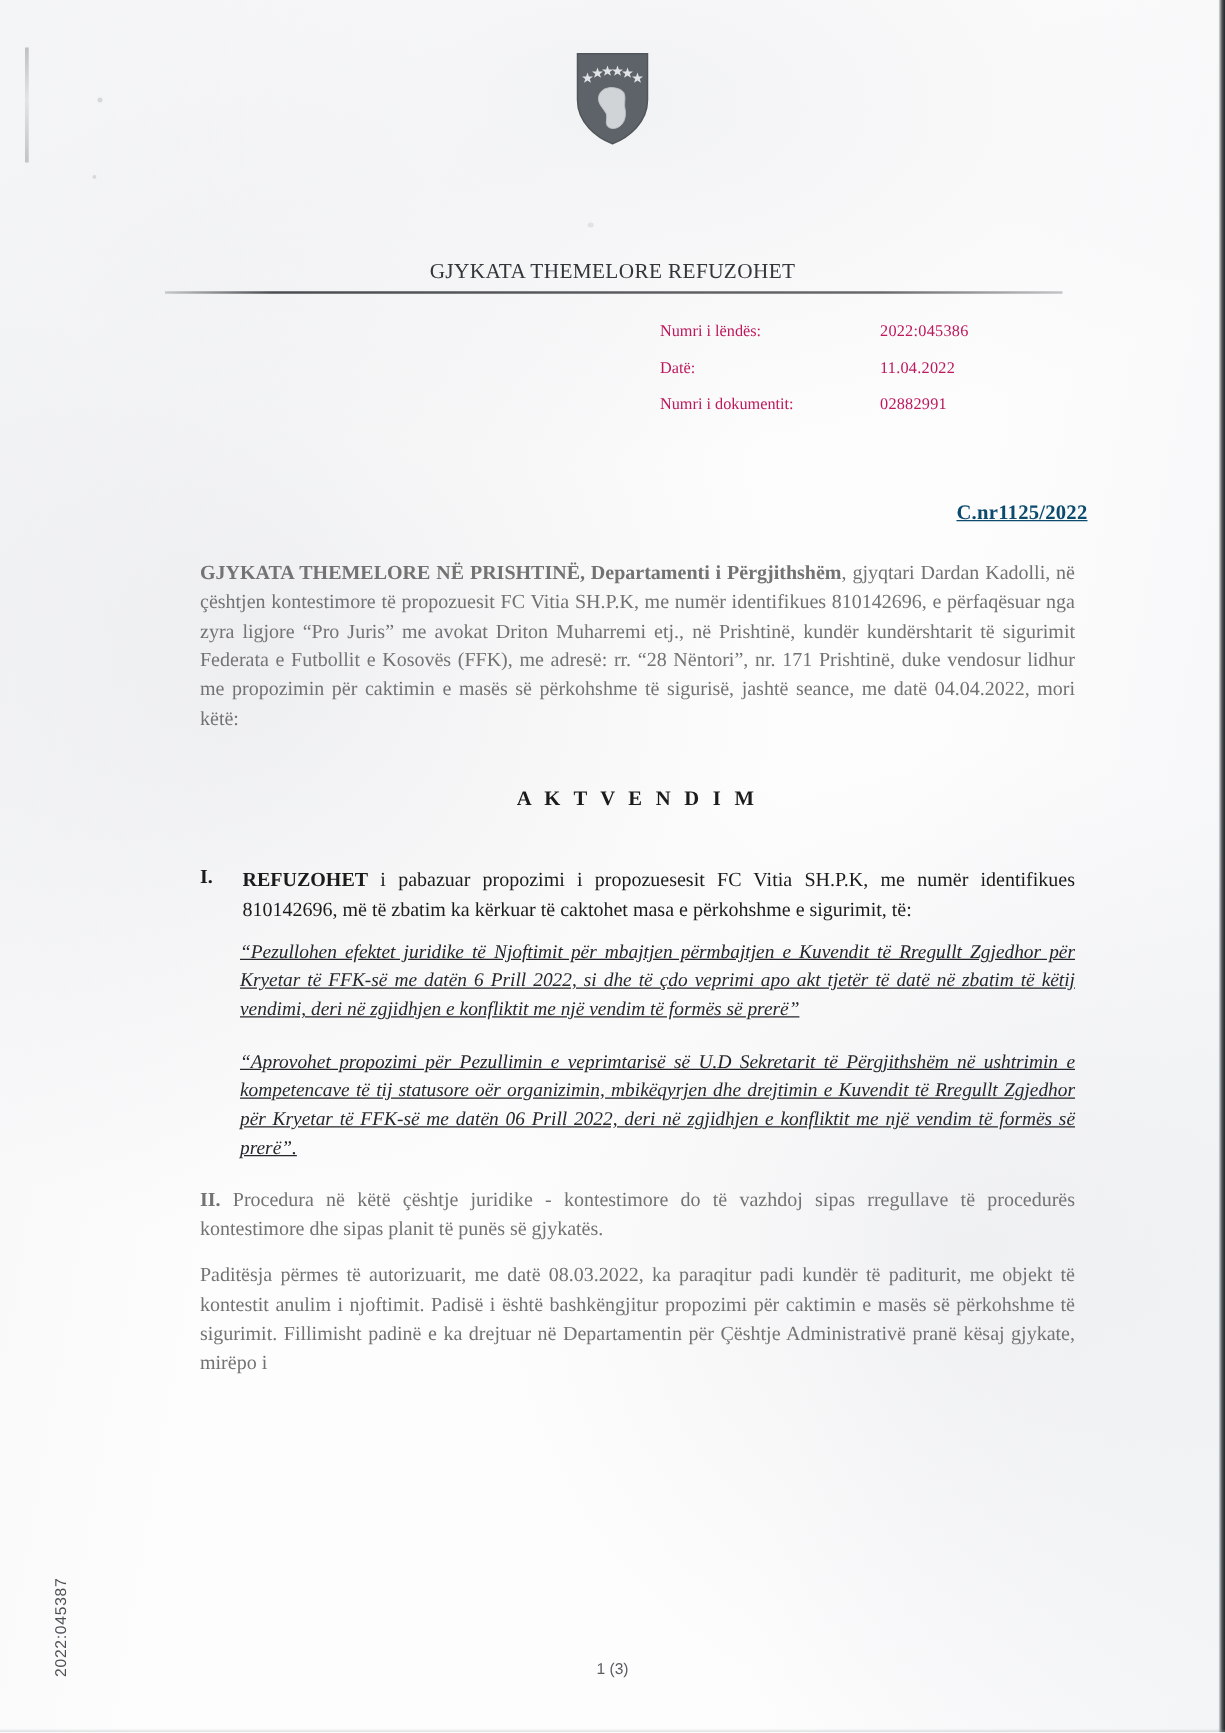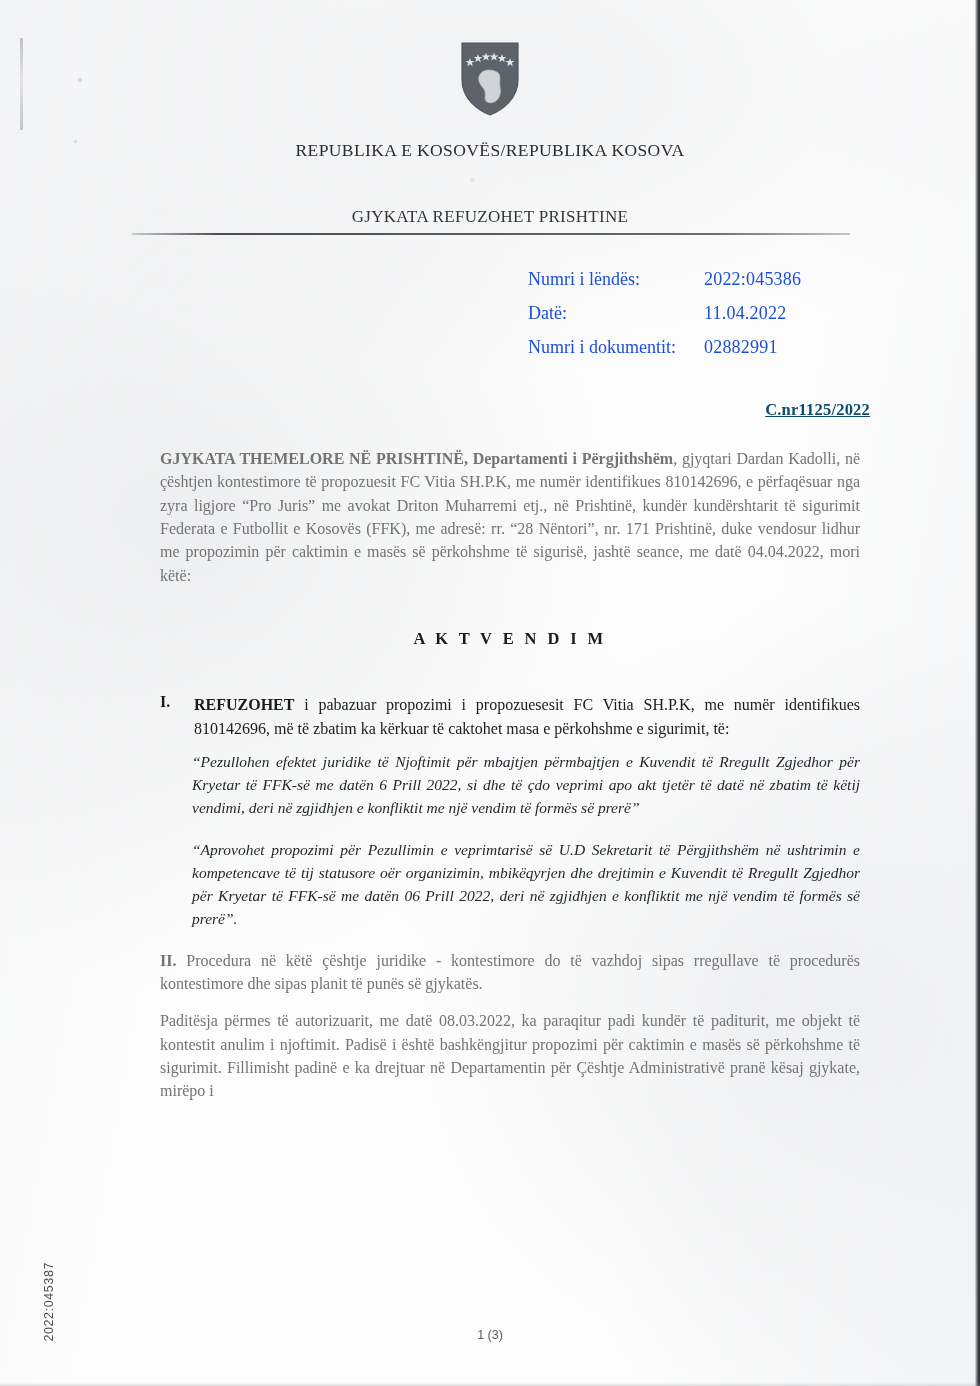--- a/index.html
+++ b/index.html
@@ -101,25 +101,25 @@
     top: 233px;
     width: 718px;
     height: 2px;
     background: linear-gradient(90deg, rgba(70,74,78,0.25) 0%, rgba(45,48,52,0.85) 12%, rgba(55,58,62,0.75) 80%, rgba(70,74,78,0.30) 100%);
     z-index: 5;
   }
 
   
   .meta {
     position: absolute;
-    top: 269px;
+    top: 257px;
     left: 528px;
     z-index: 5;
-    font-size: 18px;
-    color: #1d4ed8;
+    font-size: 13px;
+    color: #be185d;
   }
   .meta-row {
     display: flex;
     margin-bottom: 13px;
   }
   .meta-label { width: 176px; }
   .meta-value { letter-spacing: 0.2px; }
 
   
   .case-number {
@@ -181,20 +181,21 @@
   }
 
   blockquote.quote {
     margin: 10px 0 18px 32px;
     font-style: italic;
     font-size: 15.5px;
     line-height: 1.5;
     text-align: justify;
     color: #24272b;
     font-family: "Liberation Serif", serif;
+    text-decoration: underline;
   }
   .section-two {
     margin-top: 16px;
   }
 
   
   .side-stamp {
     position: absolute;
     left: 42px;
     top: 1262px;
@@ -240,22 +241,21 @@
         <polygon points="19,14 20.1,17.1 23.4,17.1 20.8,19.1 21.8,22.2 19,20.3 16.2,22.2 17.2,19.1 14.6,17.1 17.9,17.1"></polygon>
         <polygon points="27,12.4 28.1,15.5 31.4,15.5 28.8,17.5 29.8,20.6 27,18.7 24.2,20.6 25.2,17.5 22.6,15.5 25.9,15.5"></polygon>
         <polygon points="35,12.4 36.1,15.5 39.4,15.5 36.8,17.5 37.8,20.6 35,18.7 32.2,20.6 33.2,17.5 30.6,15.5 33.9,15.5"></polygon>
         <polygon points="43,14 44.1,17.1 47.4,17.1 44.8,19.1 45.8,22.2 43,20.3 40.2,22.2 41.2,19.1 38.6,17.1 41.9,17.1"></polygon>
         <polygon points="51,17 52.1,20.1 55.4,20.1 52.8,22.1 53.8,25.2 51,23.3 48.2,25.2 49.2,22.1 46.6,20.1 49.9,20.1" transform="translate(0,1)"></polygon>
       </g>
       <path d="M25 31 C21 33 19 37 20 41 C21 45 24 47 26 51 C27 55 25 58 27 61 C30 64 35 63 38 60 C41 57 42 52 41 47 C40 42 42 38 40 34 C38 31 33 30 29 30 Z" fill="#ccd0d4" stroke="#b9bec3" stroke-width="0.7"></path>
     </svg>
   </div>
 
-  <div class="republic-line">REPUBLIKA E KOSOVËS/REPUBLIKA KOSOVA</div>
-  <div class="court-line">GJYKATA REFUZOHET PRISHTINE</div>
+  <div class="court-line">GJYKATA THEMELORE REFUZOHET</div>
   <div class="header-rule"></div>
 
   <div class="meta">
     <div class="meta-row">
       <span class="meta-label">Numri i lëndës:</span>
       <span class="meta-value">2022:045386</span>
     </div>
     <div class="meta-row">
       <span class="meta-label">Datë:</span>
       <span class="meta-value">11.04.2022</span>

